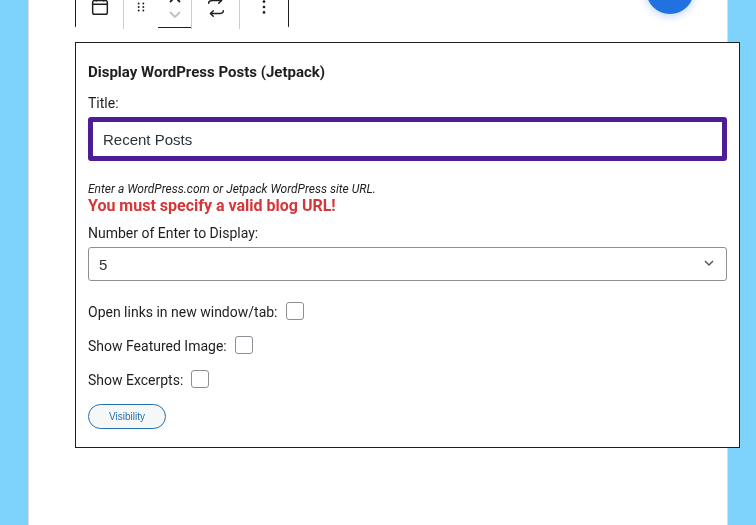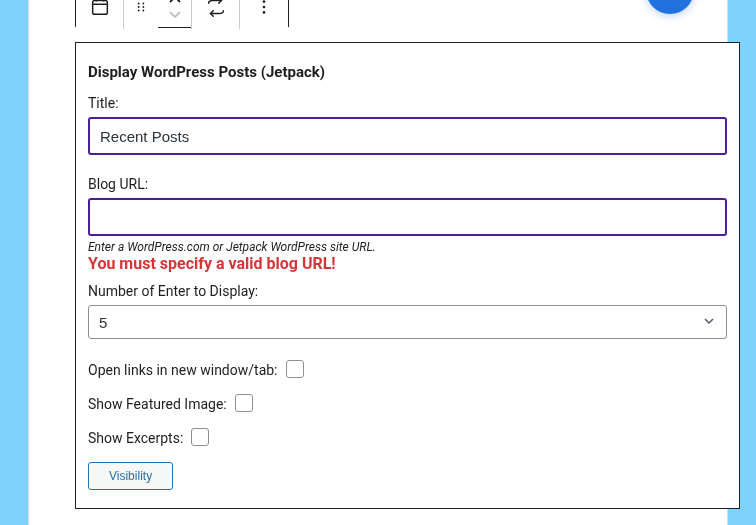--- a/index.html
+++ b/index.html
@@ -82,21 +82,21 @@
     display: block;
     font-size: 14px;
     margin-bottom: 6px;
     color: #1e1e1e;
   }
   .text-input {
     width: 100%;
     height: 34px;
     padding: 17px 10px;
     font-size: 15px;
-    border: 2px solid #4c1d95;
+    border: 5px solid #4c1d95;
     border-radius: 3px;
     background: #fff;
     color: #2c3338;
     outline: none;
   }
   .group { margin-bottom: 21px; }
   .helper {
     font-style: italic;
     font-size: 12px;
     color: #1e1e1e;
@@ -142,25 +142,25 @@
     width: 18px;
     height: 18px;
     border: 1px solid #8c8f94;
     border-radius: 3px;
     background: #fff;
     cursor: pointer;
   }
   .vis-btn {
     display: inline-block;
     padding: 6px 20px;
-    font-size: 12px;
+    font-size: 10px;
     color: #2271b1;
     background: #f6f7f7;
     border: 1px solid #2271b1;
-    border-radius: 3px;
+    border-radius: 13px;
     cursor: pointer;
   }
 
   .blue-orb {
     position: absolute;
     top: -34px;
     right: 62px;
     width: 48px;
     height: 48px;
     border-radius: 50%;
@@ -231,24 +231,20 @@
     </div>
 
     <div class="widget-box">
       <div class="widget-title">Display WordPress Posts (Jetpack)</div>
 
       <div class="group">
         <label class="field-label">Title:</label>
         <input class="text-input" type="text" value="Recent Posts" style="">
       </div>
 
-      <div style="margin-bottom:2px">
-        <label class="field-label">Blog URL:</label>
-        <input class="text-input" type="text" value="" style="">
-      </div>
       <div class="helper">Enter a WordPress.com or Jetpack WordPress site URL.</div>
       <div class="error">You must specify a valid blog URL!</div>
 
       <div class="group" style="margin-top:8px">
         <label class="field-label">Number of Enter to Display:</label>
         <div class="select-wrap">
           <select class="select">
             <option>5</option>
           </select>
           <span class="select-caret">

